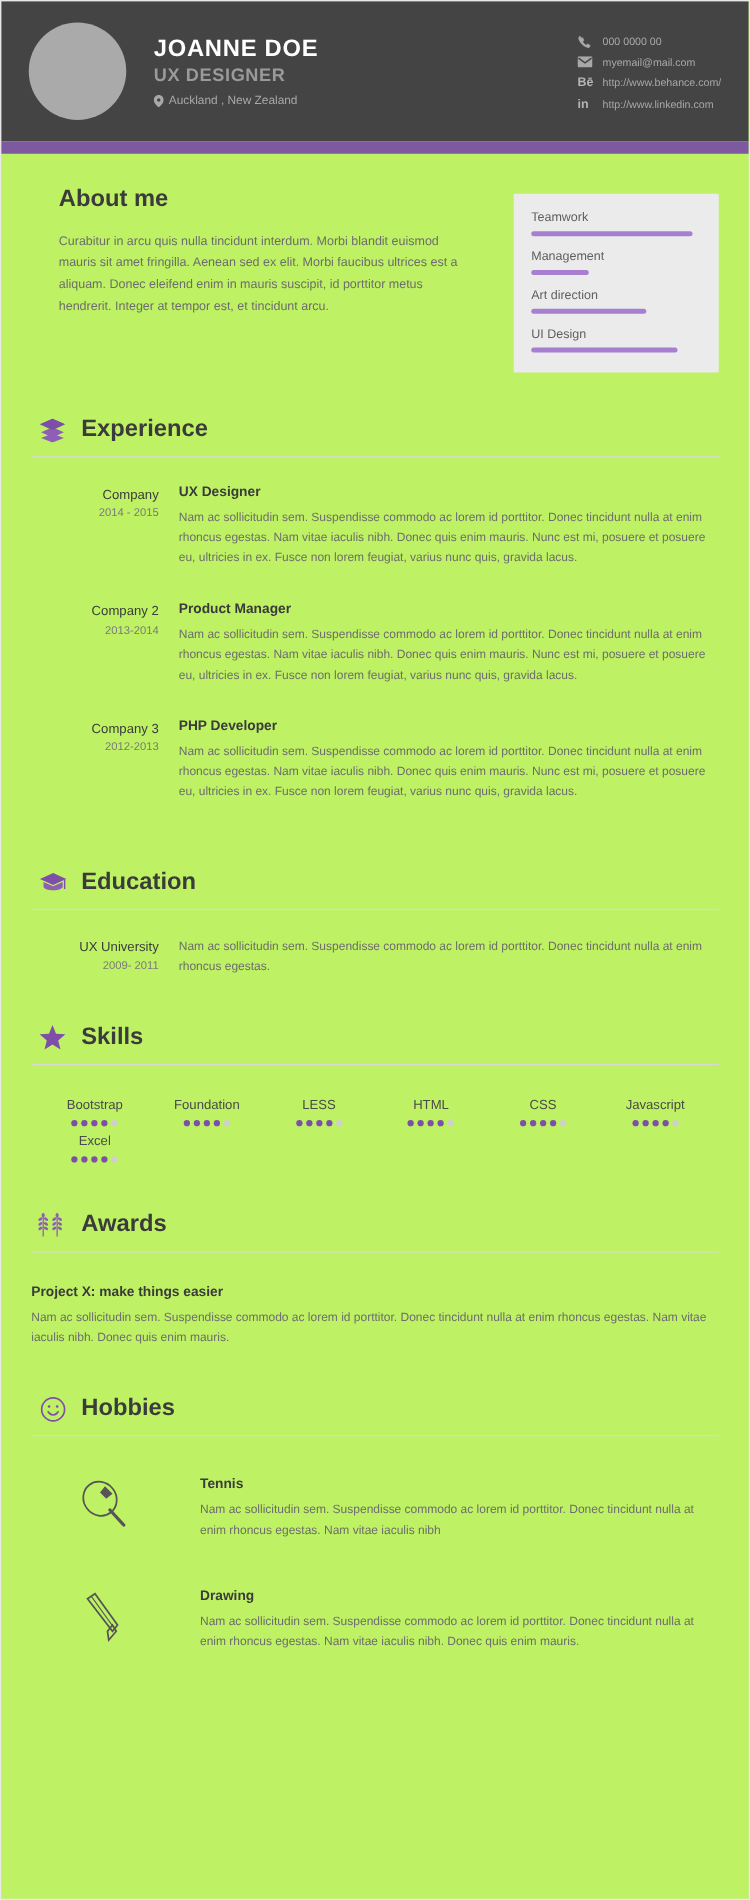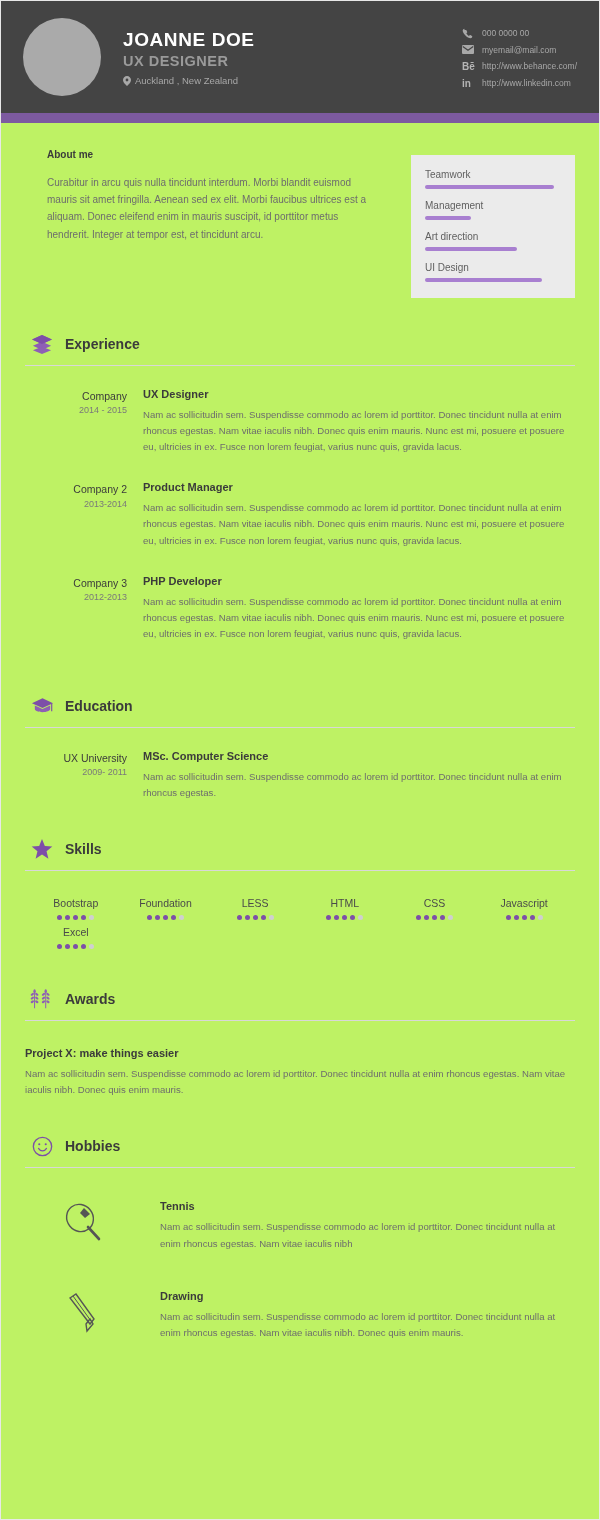--- a/index.html
+++ b/index.html
@@ -88,21 +88,21 @@
 
   .accent-bar { height: 10px; background: #7d5aa0; }
 
   
   .content { padding: 26px 24px 0 24px; }
 
   
   .about-wrap { display: flex; gap: 20px; align-items: flex-start; }
   .about-left { flex: 1 1 auto; padding-left: 22px; }
   .about-title {
-    font-size: 10px;
+    font-size: 19px;
     font-weight: bold;
     color: #3b3b3b;
     margin-bottom: 14px;
   }
   .about-text {
     font-size: 10px;
     color: #6d6d6d;
     line-height: 1.72;
     max-width: 320px;
   }
@@ -128,21 +128,21 @@
   .sec-head {
     display: flex;
     align-items: center;
     gap: 10px;
     padding: 0 0 9px 4px;
     border-bottom: 1px solid #d8d8d8;
   }
   .sec-ico { width: 26px; height: 24px; display:flex; align-items:center; justify-content:center; color:#7d4fa8; }
   .sec-ico svg { display:block; }
   .sec-title {
-    font-size: 14px;
+    font-size: 19px;
     font-weight: bold;
     color: #3b3b3b;
   }
 
   .entry { display: flex; margin-top: 22px; }
   .entry-left {
     flex: 0 0 118px;
     text-align: right;
     padding-right: 16px;
     padding-top: 1px;
@@ -361,21 +361,20 @@
           </svg>
         </span>
         <span class="sec-title">Education</span>
       </div>
       <div class="entry">
         <div class="entry-left">
           <div class="entry-org">UX University</div>
           <div class="entry-date">2009- 2011</div>
         </div>
         <div class="entry-right">
-          <div class="entry-role">MSc. Computer Science</div>
           <div class="entry-desc">Nam ac sollicitudin sem. Suspendisse commodo ac lorem id porttitor. Donec tincidunt nulla at enim rhoncus egestas.</div>
         </div>
       </div>
     </div>
 
     <div class="section" style="margin-top:36px">
       <div class="sec-head">
         <span class="sec-ico">
           <svg width="22" height="21" viewBox="0 0 24 23">
               <path d="M12 0l3.1 7.6 8.2.6-6.3 5.3 2 8-7-4.4-7 4.4 2-8L.7 8.2l8.2-.6z" fill="#7d4fa8"></path>

